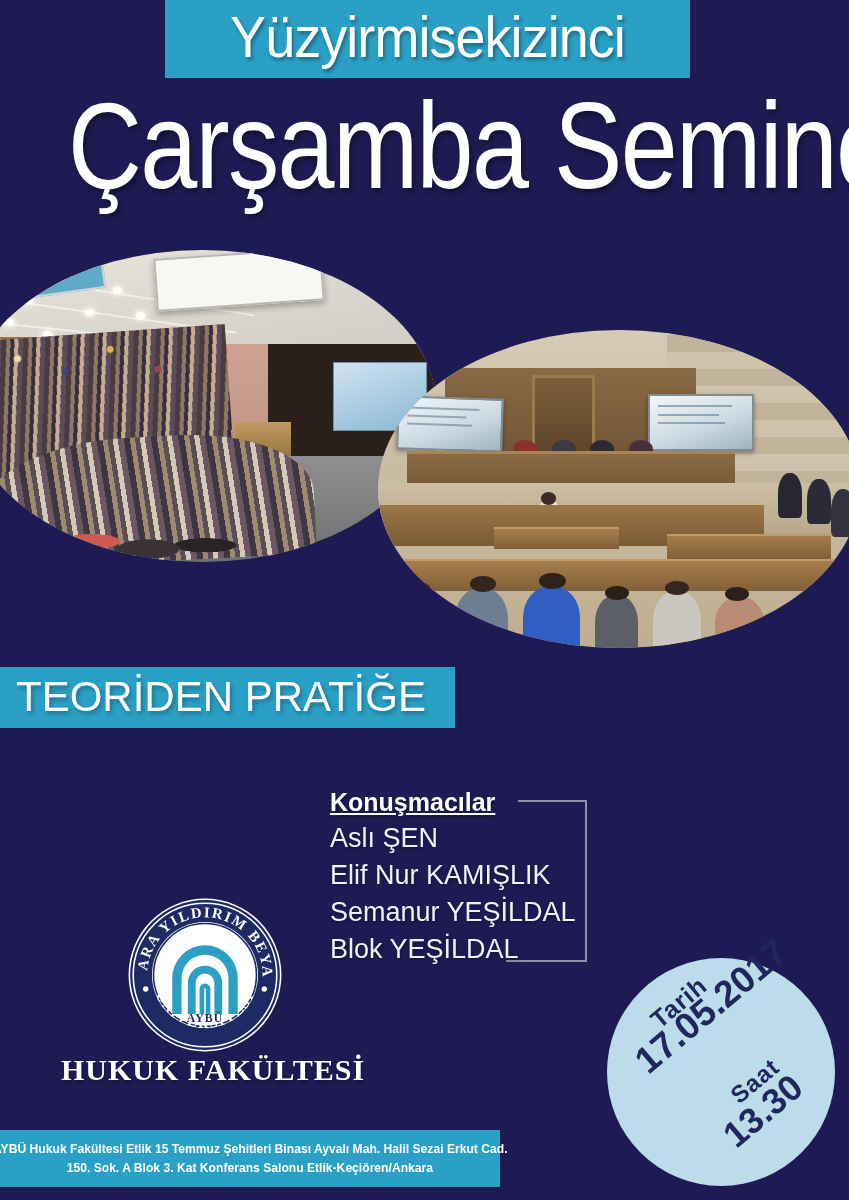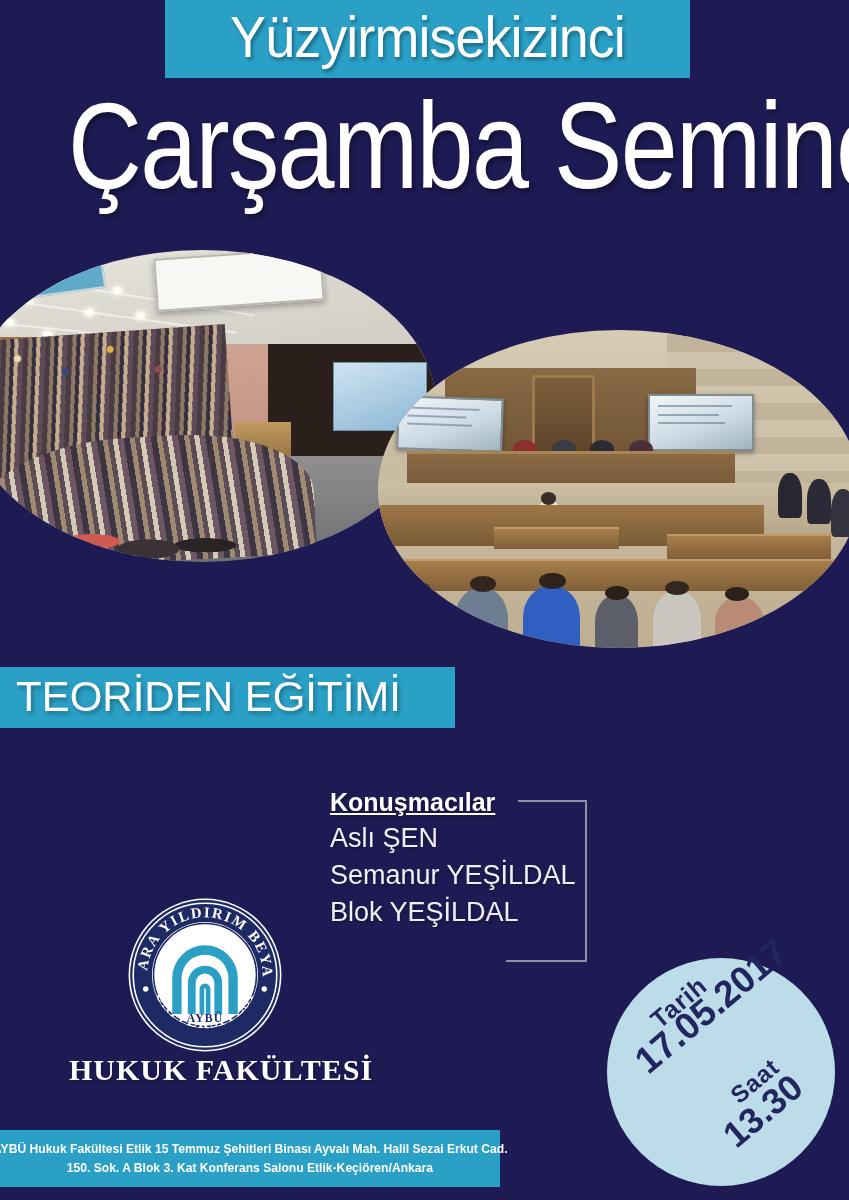--- a/index.html
+++ b/index.html
@@ -253,21 +253,21 @@
     width:86px; height:14px; background:#1E1B54;
   }
   .bracket-mask-bot {
     position:absolute; left:432px; top:955px;
     width:74px; height:14px; background:#1E1B54;
   }
 
   
   .logo-wrap { position:absolute; left:127px; top:897px; width:156px; height:156px; }
   .fac-name {
-    position:absolute; left:16px; top:1053px; width:410px;
+    position:absolute; left:8px; top:1053px; width:410px;
     text-align:center;
     color:#ffffff;
     font-family:"Liberation Serif", serif;
     font-weight:700;
     font-size:30px;
     letter-spacing:1px;
     white-space:nowrap;
     text-shadow:1px 2px 3px rgba(0,0,0,0.35);
   }
 
@@ -389,29 +389,30 @@
         <div class="cr-person" style="left:70%;top:40%;width:10%;height:60%;background:#b98a74;"></div>
         <div class="cr-person" style="left:72%;top:29%;width:5%;height:15%;background:#2c211a;border-radius:50%;"></div>
       </div>
 
       <div class="cr-person" style="left:83%;top:45%;width:5%;height:14%;background:#272733;"></div>
       <div class="cr-person" style="left:89%;top:47%;width:5%;height:14%;background:#2b2b38;"></div>
       <div class="cr-person" style="left:94%;top:50%;width:5%;height:15%;background:#33333f;"></div>
     </div>
   </div>
 
-  <div class="subbar subbar2">TEORİDEN EĞİTİMİ</div>
+  <div class="subbar subbar2">TEORİDEN PRATİĞE</div>
 
   <div class="bracket"></div>
   <div class="bracket-mask-top"></div>
   <div class="bracket-mask-bot"></div>
 
   <div class="speakers">
     <div class="sp-head">Konuşmacılar</div>
     <div class="sp-name">Aslı ŞEN</div>
+    <div class="sp-name">Elif Nur KAMIŞLIK</div>
     <div class="sp-name">Semanur YEŞİLDAL</div>
     <div class="sp-name">Blok YEŞİLDAL</div>
   </div>
 
   <div class="logo-wrap">
     <svg viewBox="0 0 200 200" width="156" height="156">
       <defs>
         <path id="arcTop" d="M 26,100 A 74,74 0 0 1 174,100" fill="none"></path>
         <path id="arcBot" d="M 32,100 A 68,68 0 0 0 168,100" fill="none"></path>
       </defs>

